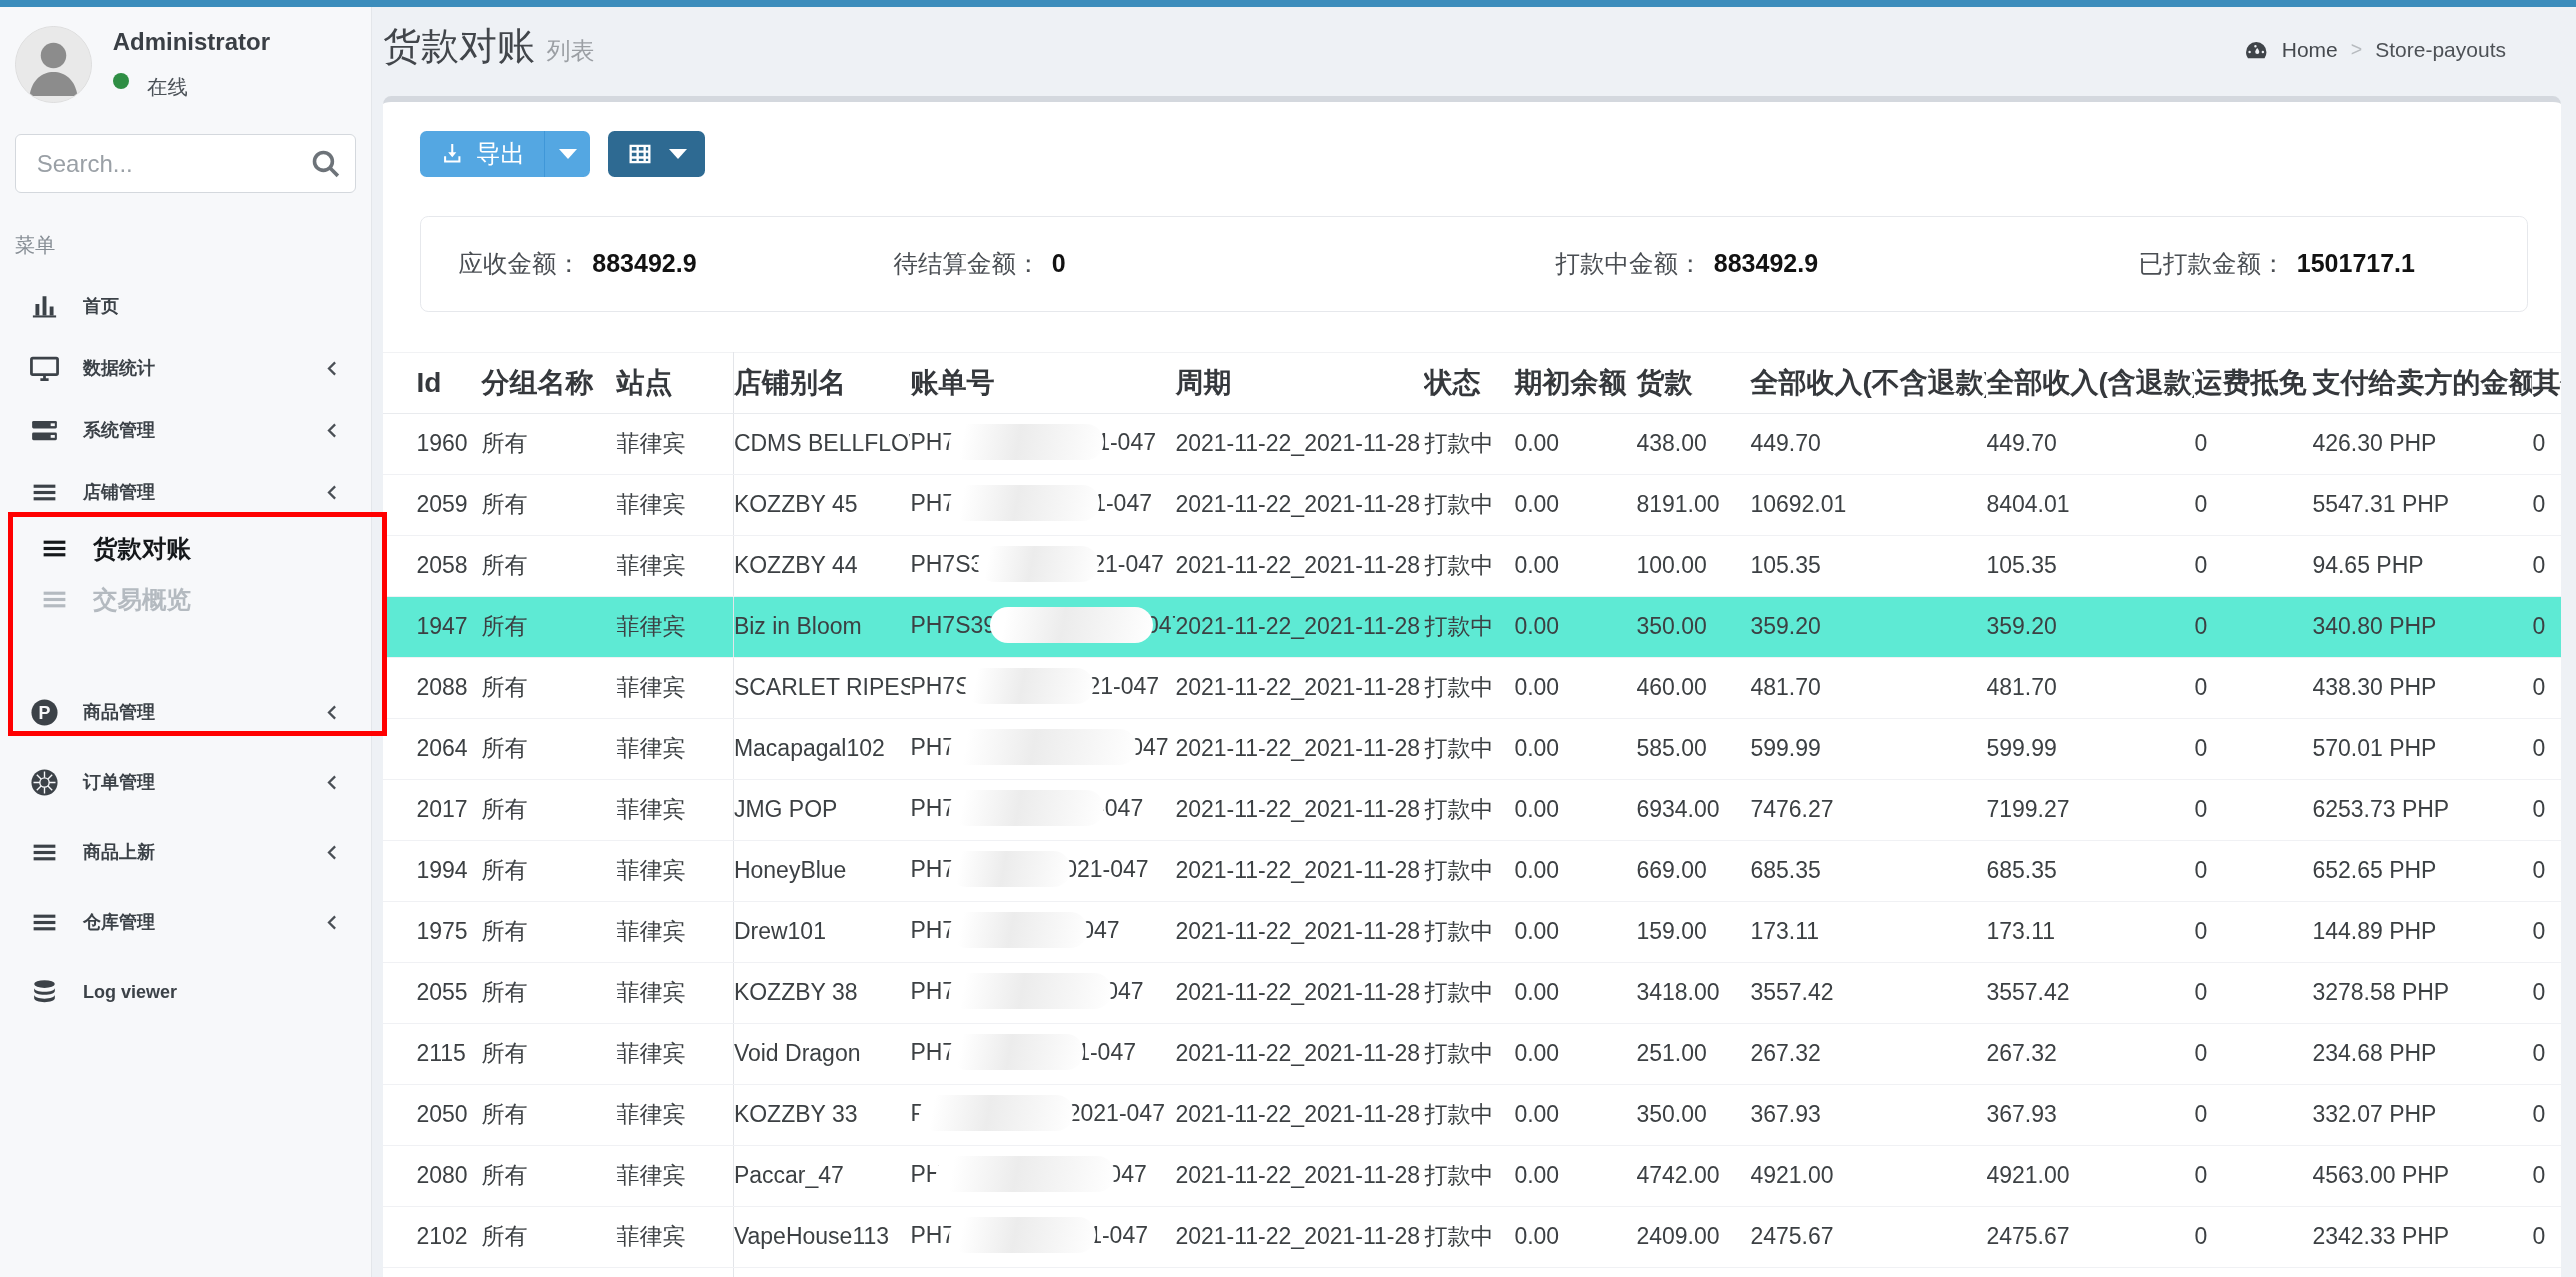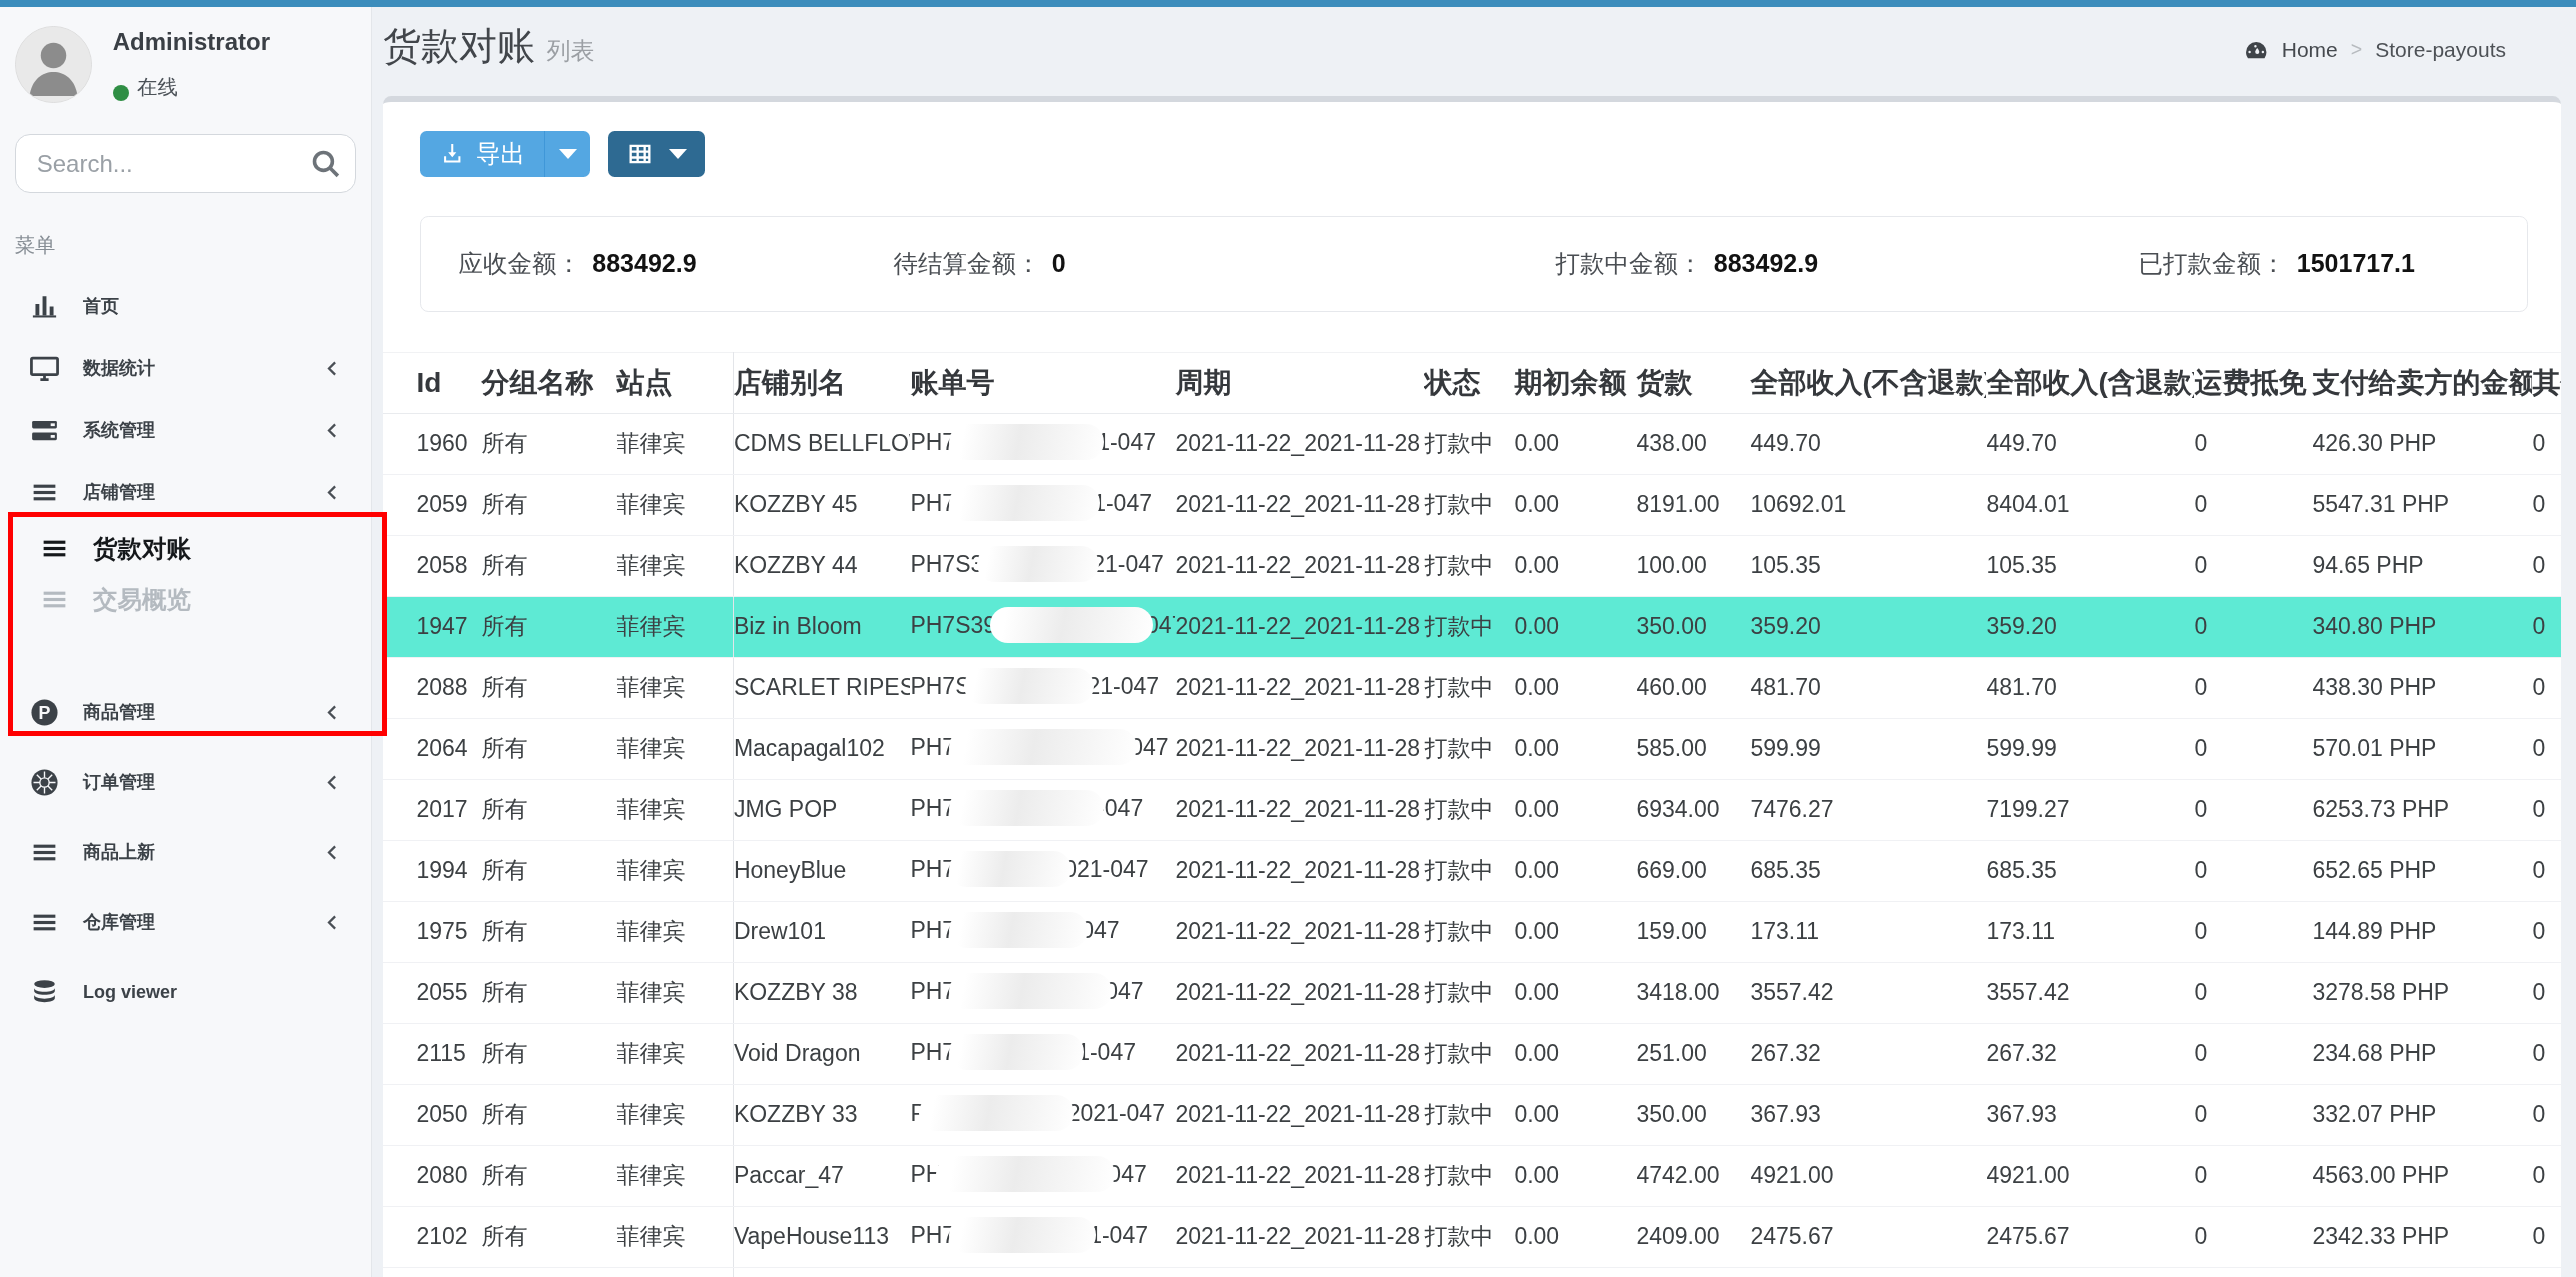--- a/index.html
+++ b/index.html
@@ -10,25 +10,25 @@
   }
   
   .topbar{position:absolute;top:0;left:0;width:100%;height:6.5px;background:#3c8dbc;z-index:30;}
 
   
   .sidebar{position:absolute;top:6.5px;left:0;width:371px;bottom:0;background:#f7f8fa;border-right:0.8px solid #e3e6ea;z-index:5;}
   .user-panel{display:flex;align-items:center;gap:21px;padding:19.6px 0 0 14.7px;}
   .avatar{width:75px;height:75px;border-radius:50%;background:#e8e8e8;overflow:hidden;flex:0 0 auto;border:0.8px solid #ddd;}
   .avatar svg{width:100%;height:100%;}
   .user-meta .uname{font-size:24px;font-weight:bold;color:#3a3f45;line-height:1.2;}
-  .user-status{display:flex;align-items:flex-end;gap:8px;margin-top:16px;font-size:20.4px;color:#4c5258;}
+  .user-status{display:flex;align-items:flex-start;gap:18px;margin-top:16px;font-size:20.4px;color:#4c5258;}
   .dot{width:16.3px;height:16.3px;border-radius:50%;background:#2f8e44;}
   .searchbox{position:relative;margin:31px 14.7px 0 14.7px;}
   .searchbox input{
-    width:100%;box-sizing:border-box;height:59px;border:0.8px solid #d4d8dd;border-radius:15px;
+    width:100%;box-sizing:border-box;height:59px;border:0.8px solid #d4d8dd;border-radius:6px;
     background:#fff;padding:0 57px 0 21px;font-size:24px;color:#444;outline:none;
     font-family:"Liberation Sans","DejaVu Sans",sans-serif;
   }
   .searchbox input::placeholder{color:#9aa0a6;}
   .search-btn{position:absolute;right:14.7px;top:13px;width:33px;height:33px;border:none;background:transparent;padding:0;cursor:pointer;color:#6d7379;}
   .menu-label{margin:38px 0 0 14.7px;font-size:20.4px;color:#878e95;}
   .menu{margin-top:16.3px;}
   .mitem{display:flex;align-items:center;height:62px;padding:0 16.3px 0 26px;position:relative;color:#3c4248;cursor:pointer;}
   .mitem .micon{width:36px;display:flex;justify-content:center;color:#3c4248;flex:0 0 auto;}
   .mitem .mlabel{font-size:18px;font-weight:bold;margin-left:21px;white-space:nowrap;}

